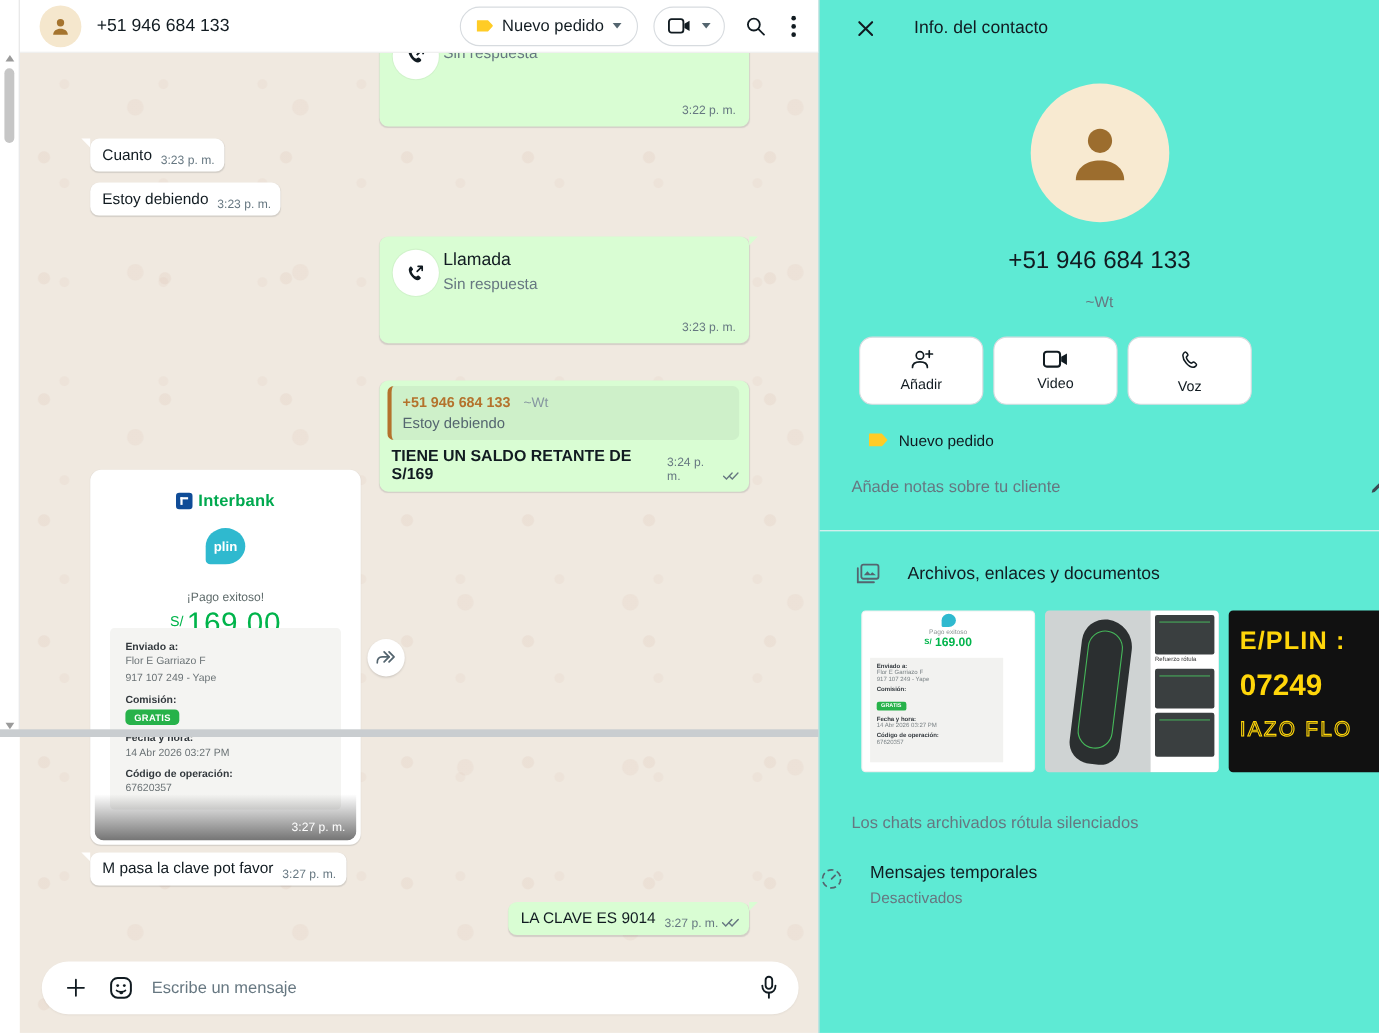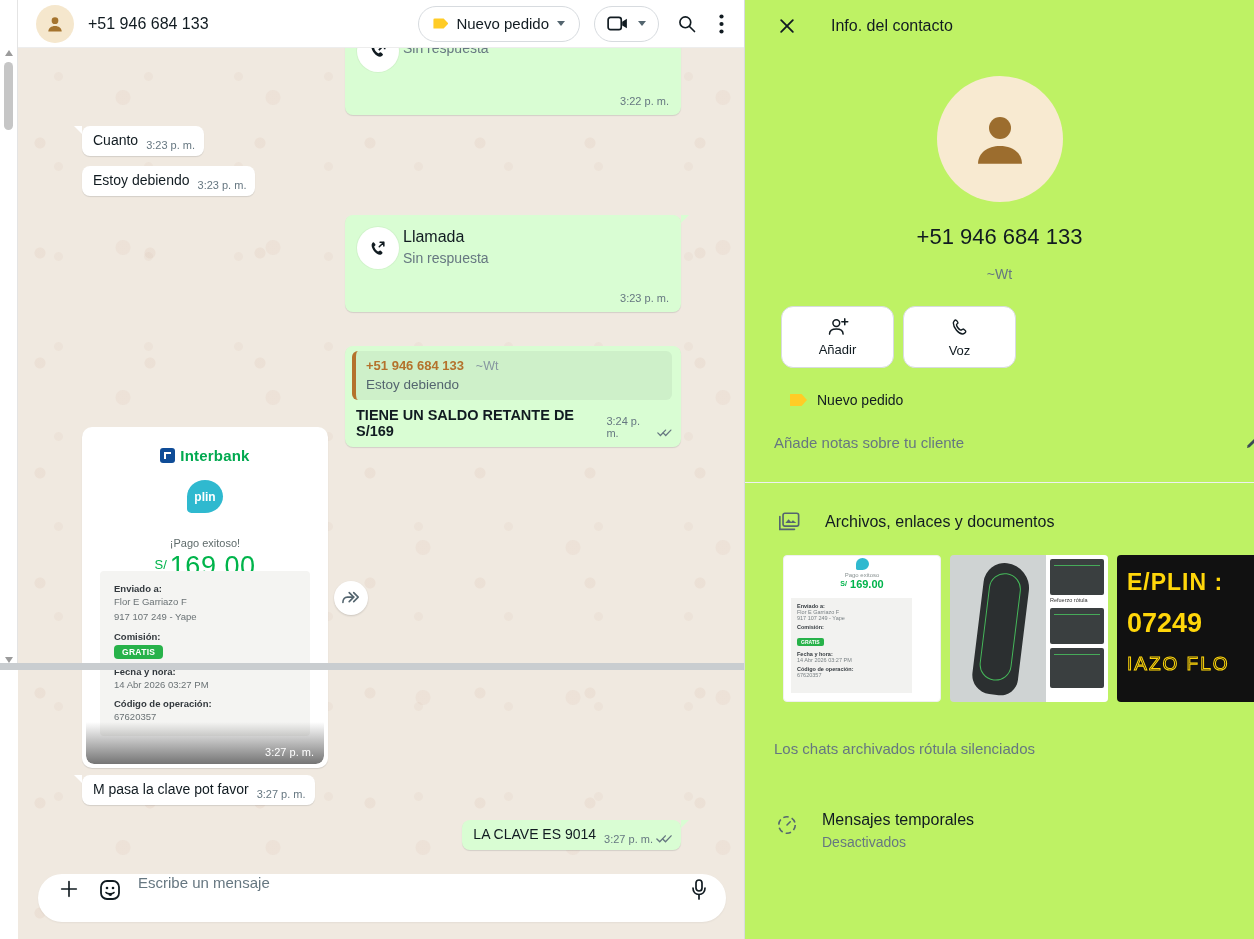--- a/index.html
+++ b/index.html
@@ -88,29 +88,29 @@
     border-radius:4px; padding:2px 8px; margin-top:3px; letter-spacing:.3px; }
   .rc-shade { position:absolute; left:0; right:0; bottom:0; height:42px;
     background:linear-gradient(to top, rgba(70,70,70,0.75), rgba(70,70,70,0)); border-radius:0 0 8px 8px; }
   .rc-time { position:absolute; right:10px; bottom:6px; color:#fff; font-size:11px; }
   .fwd-btn { position:absolute; right:-40px; top:154px; width:34px; height:34px; border-radius:50%;
     background:#fff; border:none; cursor:pointer; box-shadow:0 1px 2px rgba(0,0,0,.15);
     display:flex; align-items:center; justify-content:center; }
 
   
   .composer { position:absolute; left:20px; right:18px; bottom:17px; height:48px; background:#fff;
-    border-radius:24px; display:flex; align-items:flex-start; padding:0 14px 0 16px; z-index:10;
+    border-radius:24px; display:flex; align-items:center; padding:0 14px 0 16px; z-index:10;
     box-shadow:0 1px 2px rgba(0,0,0,.05); }
   .composer input { flex:1; border:none; outline:none; font-size:15px; color:#111b21; margin-left:12px;
     font-family:inherit; background:transparent; }
   .composer input::placeholder { color:#667781; }
   .bottom-strip { position:absolute; left:0; bottom:0; width:744px; height:7px; background:#c9cdd0; z-index:40; }
 
   
-  .panel { position:relative; width:510px; height:939px; background:#bef264; border-left:1px solid #d7dbdf; overflow:hidden; }
+  .panel { position:relative; width:510px; height:939px; background:#5eead4; border-left:1px solid #d7dbdf; overflow:hidden; }
   .panel-header { display:flex; align-items:center; height:52px; padding:0 28px; gap:30px; }
   .panel-title { font-size:16px; color:#111b21; }
   .avatar-lg { position:relative; width:126px; height:126px; border-radius:50%; background:#f8ead1; margin:24px auto 0; cursor:pointer; }
   .panel-phone { text-align:center; font-size:22px; margin-top:22px; color:#111b21; }
   .panel-about { text-align:center; font-size:14px; color:#667781; margin-top:16px; }
   .action-row { display:flex; gap:9px; padding-left:36px; margin-top:24px; width:600px; }
   .action-btn { width:113px; height:62px; border:1px solid #d7dbdf; border-radius:12px; background:#fff; cursor:pointer;
     display:flex; flex-direction:column; align-items:center; justify-content:center; gap:6px; flex:none; }
   .action-label { font-size:13px; color:#111b21; }
   .label-row { display:flex; align-items:center; gap:10px; padding-left:45px; margin-top:24px; cursor:pointer; }
@@ -146,21 +146,21 @@
   .knee-crop::after { content:""; position:absolute; left:4px; top:6px; right:4px; height:1px; background:#4cd964; opacity:.7; }
   .knee-cap { font-size:5.5px; color:#333; padding:2px 4px 1px; white-space:nowrap; overflow:hidden; }
 
   .th-plin { background:#111; color:#ffd60a; font-weight:bold; padding:14px 6px 0 10px; }
   .th-plin .l1 { font-size:23px; letter-spacing:1px; white-space:nowrap; }
   .th-plin .l2 { font-size:27px; margin-top:12px; white-space:nowrap; }
   .th-plin .l3 { font-size:19px; margin-top:14px; font-weight:normal; color:transparent;
     -webkit-text-stroke:1px #ffd60a; white-space:nowrap; letter-spacing:2px; }
 
   .archived-note { font-size:15px; color:#667781; padding-left:29px; margin-top:38px; }
-  .ephemeral-row { display:flex; align-items:flex-start; gap:24px; padding-left:31px; margin-top:54px; cursor:pointer; }
+  .ephemeral-row { display:flex; align-items:flex-start; gap:24px; margin-top:28px; cursor:pointer; }
   .ephemeral-title { font-size:16px; color:#111b21; }
   .ephemeral-sub { font-size:14px; color:#667781; margin-top:5px; }
 </style>
 </head>
 <body>
 
 <div class="app">
 
   <div class="left-strip">
     <div class="scroll-up"></div>
@@ -363,20 +363,27 @@
 
     <div class="action-row">
       <button class="action-btn">
         <svg width="22" height="19" viewBox="0 0 26 22">
           <circle cx="11" cy="7" r="4" fill="none" stroke="#111b21" stroke-width="1.8"></circle>
           <path d="M3 20c0-4 3.5-6 8-6s8 2 8 6" fill="none" stroke="#111b21" stroke-width="1.8" stroke-linecap="round"></path>
           <line x1="21" y1="2" x2="21" y2="9" stroke="#111b21" stroke-width="1.8" stroke-linecap="round"></line>
           <line x1="17.5" y1="5.5" x2="24.5" y2="5.5" stroke="#111b21" stroke-width="1.8" stroke-linecap="round"></line>
         </svg>
         <span class="action-label">Añadir</span>
+      </button>
+      <button class="action-btn">
+        <svg width="23" height="17" viewBox="0 0 22 16">
+          <rect x="1" y="1.5" width="14" height="13" rx="2.5" fill="none" stroke="#111b21" stroke-width="1.8"></rect>
+          <path d="M16 6l5-3v10l-5-3z" fill="#111b21"></path>
+        </svg>
+        <span class="action-label">Video</span>
       </button>
       <button class="action-btn">
         <svg width="20" height="20" viewBox="0 0 24 24">
           <path d="M6.8 3.5c.7 0 3 2.8 2.7 3.6-.3.9-1.8 1.5-1.7 2.4.1 1.6 2.6 5.3 5 6.2.9.3 1.9-1.1 2.7-1.2.9-.1 3.4 2.1 3.4 2.9 0 1.5-2.4 2.9-3.8 2.9C10.4 20.3 4 13 4 7.3c0-1.4 1.6-3.8 2.8-3.8z" fill="none" stroke="#111b21" stroke-width="1.7"></path>
         </svg>
         <span class="action-label">Voz</span>
       </button>
     </div>
 
     <div class="label-row">

